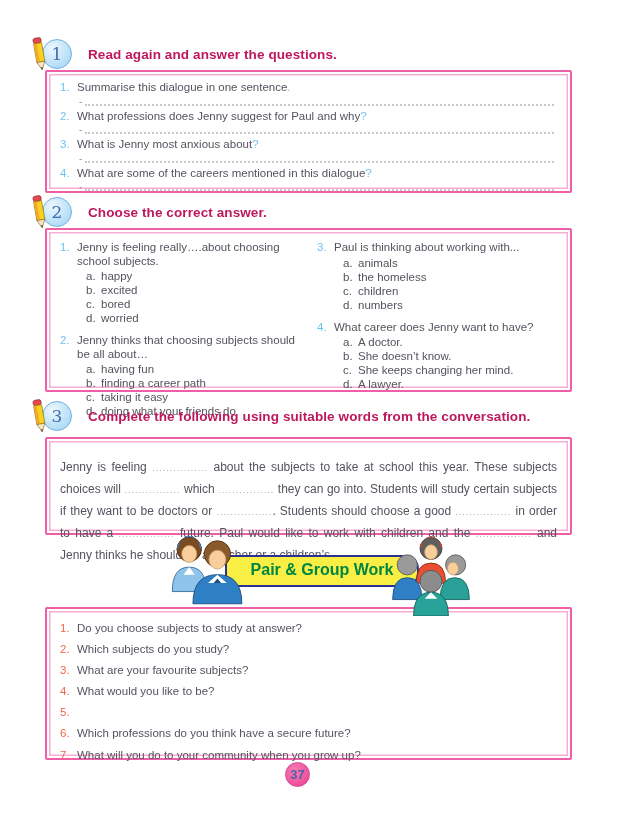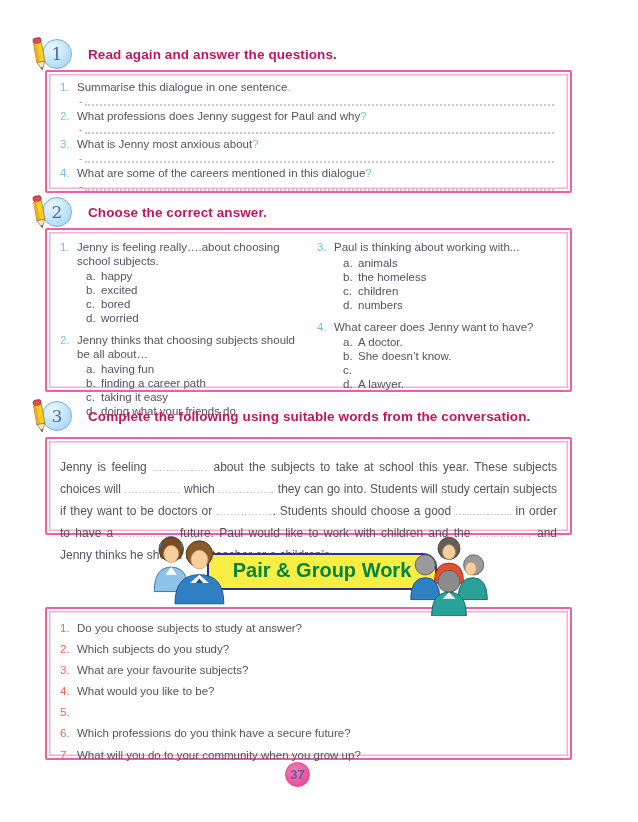--- a/index.html
+++ b/index.html
@@ -36,21 +36,21 @@
   .opt{display:flex;line-height:14px;}
   .opt-letter{width:15px;flex:none;}
   
   .box3{top:437px;height:98px;padding:18px 13px;font-size:12px;line-height:21px;
         text-align:justify;}
   .blank{color:#a9a9a9;font-size:9px;letter-spacing:1px;}
   
   .banner{position:absolute;top:531px;left:0;width:638px;height:80px;display:flex;
           align-items:center;justify-content:center;}
   .ribbon{background:#f9ee43;border:2px solid #2e3192;border-radius:6px 14px 14px 6px;
-          padding:4px 24px 6px 24px;font-size:20px;font-weight:bold;color:#008542;
+          padding:4px 24px 6px 24px;font-size:16px;font-weight:bold;color:#008542;
           z-index:1;white-space:nowrap;}
   .pair-svg{width:94px;height:72px;margin-right:-30px;margin-top:-4px;z-index:2;flex:none;}
   .group-svg{width:92px;height:84px;margin-left:-34px;margin-top:6px;z-index:2;flex:none;}
   
   .box4{top:607px;height:153px;padding:13px 10px 6px 13px;}
   .q4-row{display:flex;font-size:11.5px;line-height:13.5px;margin-bottom:7.6px;}
   .q4-num{color:#f2664b;width:17px;flex:none;}
   
   .badge{position:absolute;left:285px;top:762px;width:23px;height:23px;border-radius:50%;
       background:radial-gradient(circle at 38% 32%, #f47cb4 0%, #f0579f 60%, #e13e8d 100%);
@@ -249,20 +249,21 @@
                 <span class="opt-text">A doctor.</span>
               </div>
 
               <div class="opt">
                 <span class="opt-letter">b.</span>
                 <span class="opt-text">She doesn’t know.</span>
               </div>
 
               <div class="opt">
                 <span class="opt-letter">c.</span>
+                <span class="opt-text">She keeps changing her mind.</span>
               </div>
 
               <div class="opt">
                 <span class="opt-letter">d.</span>
                 <span class="opt-text">A lawyer.</span>
               </div>
             </div>
         </div>
       </div>
   </section>

